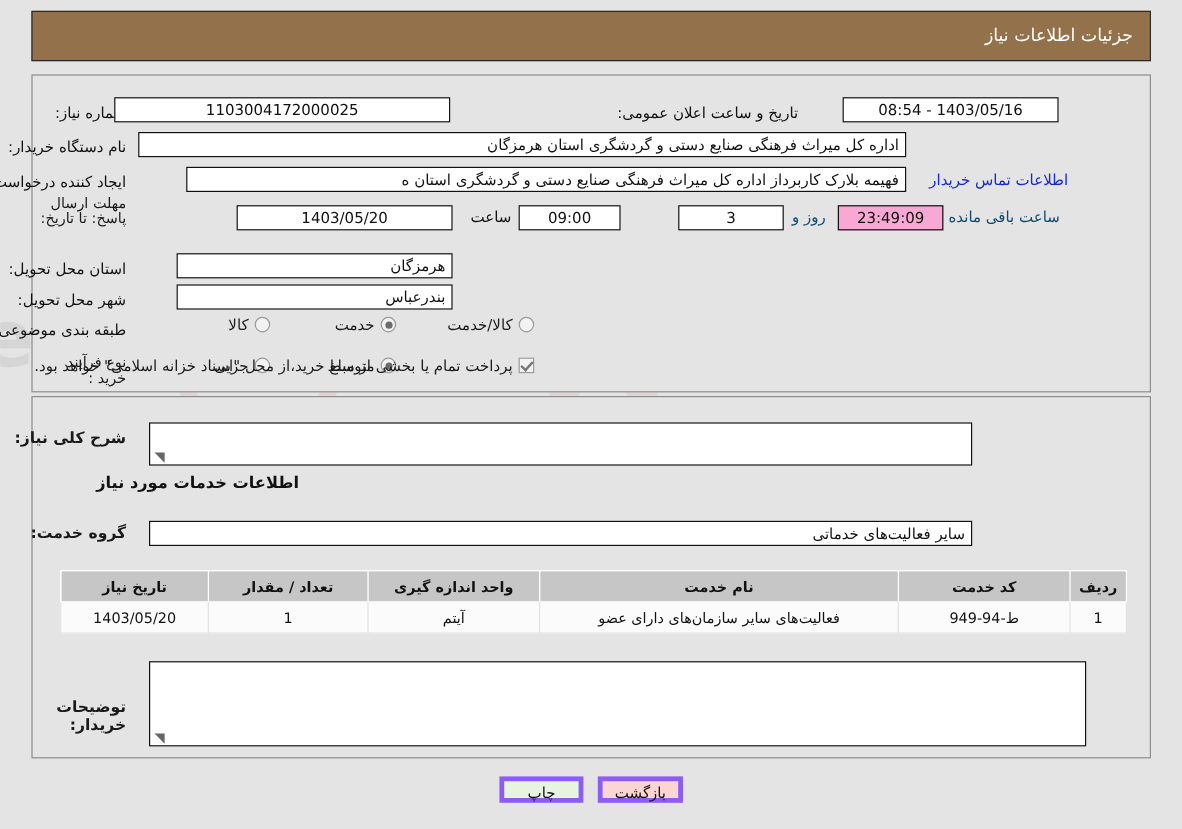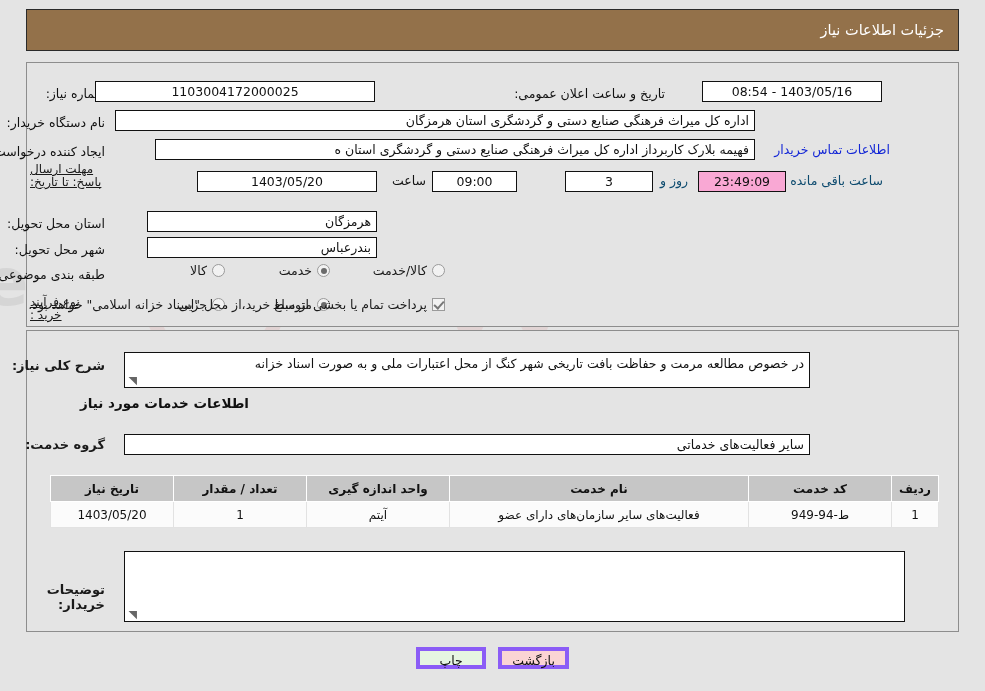--- a/index.html
+++ b/index.html
@@ -73,22 +73,21 @@
   }
   .lbl {
     font-size: 12.5px;
     color: #111;
     text-align: left;
     padding-left: 6px;
   }
   .lbl-2l {
     line-height: 13px;
     white-space: normal;
-    text-align: left;
-    text-decoration: underline;
+    text-align: right;
   }
 
   .fld {
     background: #ffffff;
     border: 1px solid #111111;
     box-sizing: border-box;
     height: 21px;
     line-height: 19px;
     font-size: 12.5px;
     padding: 0 5px;
@@ -325,21 +324,20 @@
 </div>
 <div class="radio-group" style="position:absolute; top:297px; right:540px; z-index:20;">
   <span class="checkbox on"></span>
   <span class="radio-lbl">پرداخت تمام یا بخشی از مبلغ خرید،از محل "اسناد خزانه اسلامی" خواهد بود.</span>
 </div>
 
 <div class="panel" id="panel-bottom"></div>
 
 <div style="position:absolute; top:358px; right:880px; z-index:20;" class="bold-lbl">شرح کلی نیاز:</div>
 <div class="ta" style="top:352px; right:175px; width:686px; height:36px; z-index:20;">
-  <span>در خصوص مطالعه مرمت و حفاظت بافت تاریخی شهر کنگ از محل اعتبارات ملی و به صورت اسناد خزانه</span>
   <span class="grip">◥</span>
 </div>
 
 <div class="sect-head" style="top:395px; right:736px; z-index:20;">اطلاعات خدمات مورد نیاز</div>
 
 <div class="bold-lbl" style="position:absolute; top:437px; right:880px; z-index:20;">گروه خدمت:</div>
 <div class="fld right" style="position:absolute; top:434px; right:175px; width:686px; z-index:20;">سایر فعالیت‌های خدماتی</div>
 
 <table class="tbl" style="top:475px; right:46px; width:889px; z-index:20;">
   <thead>

